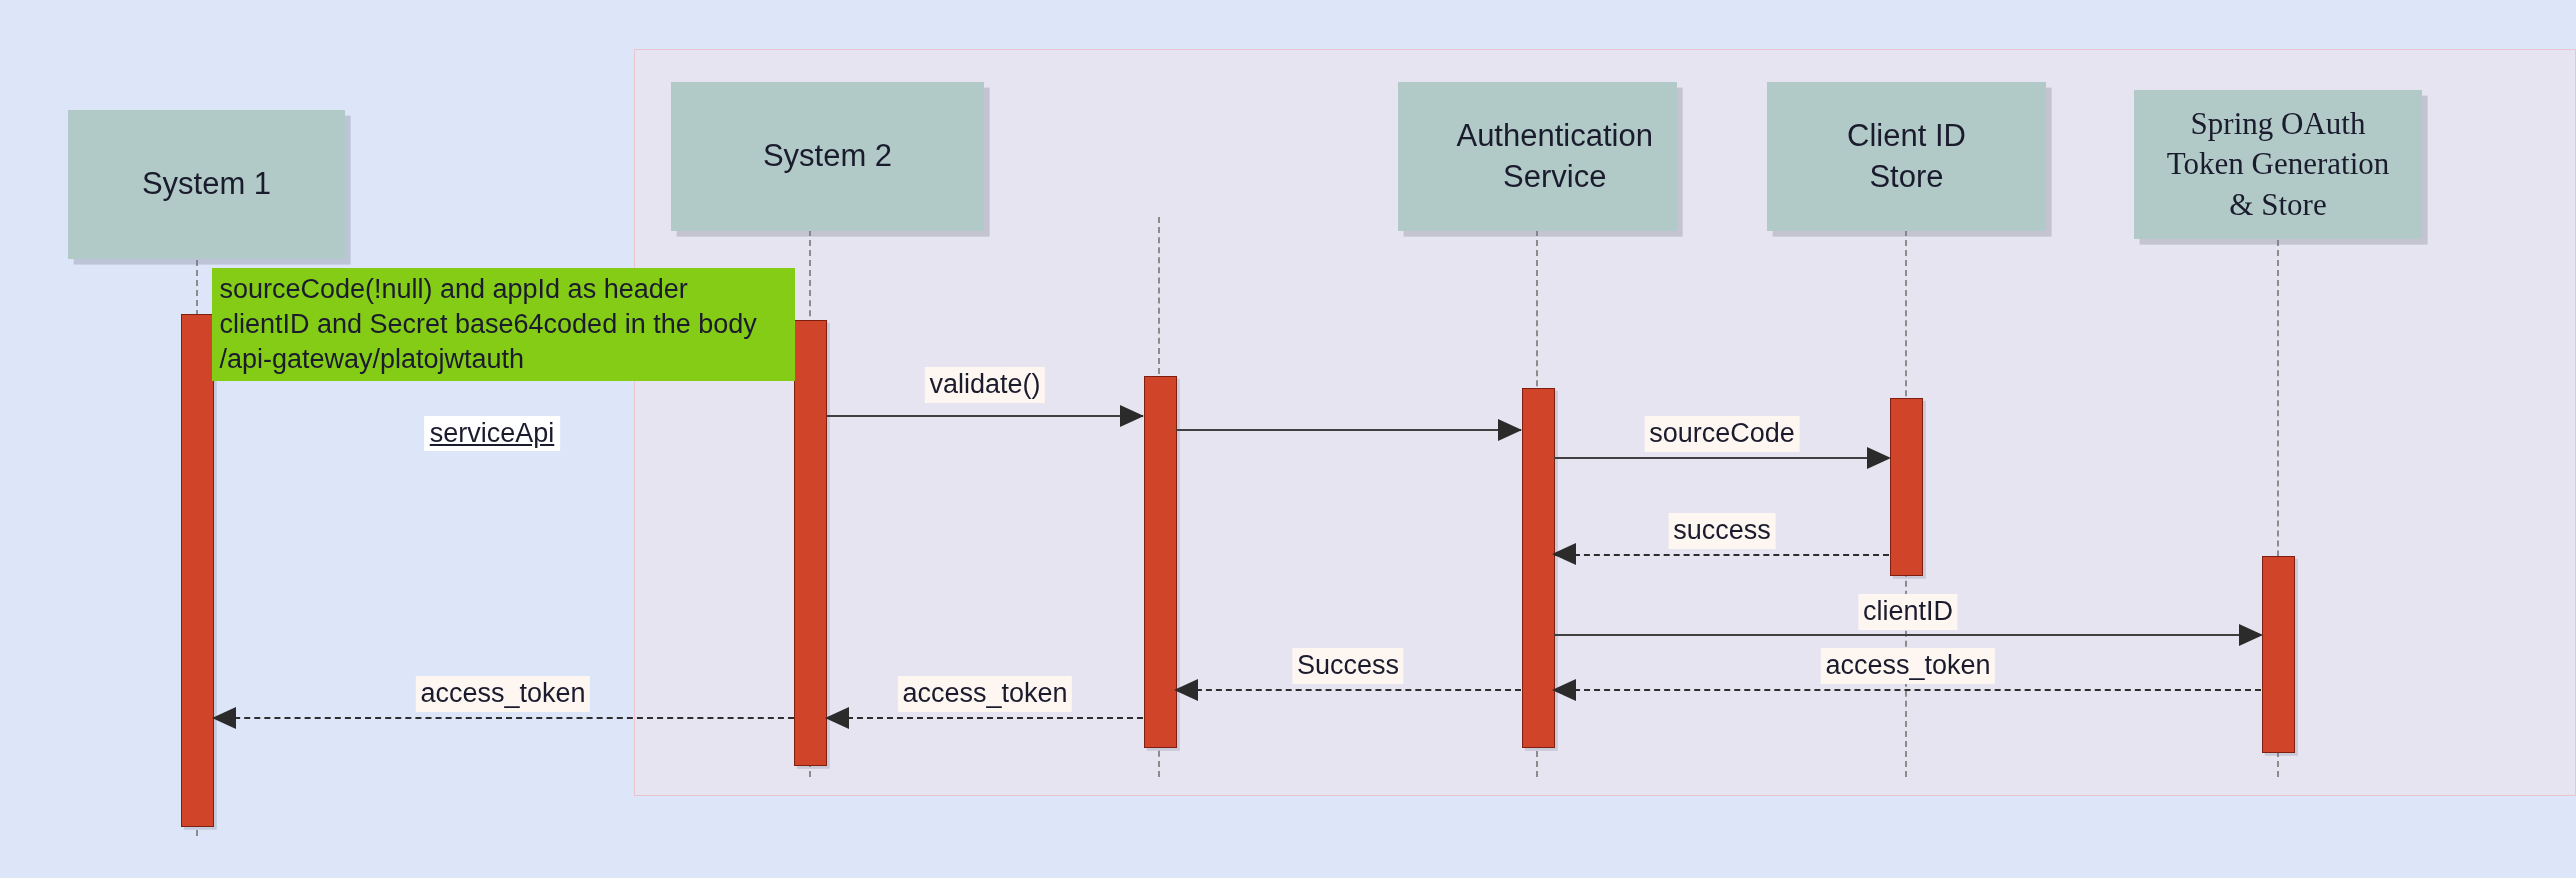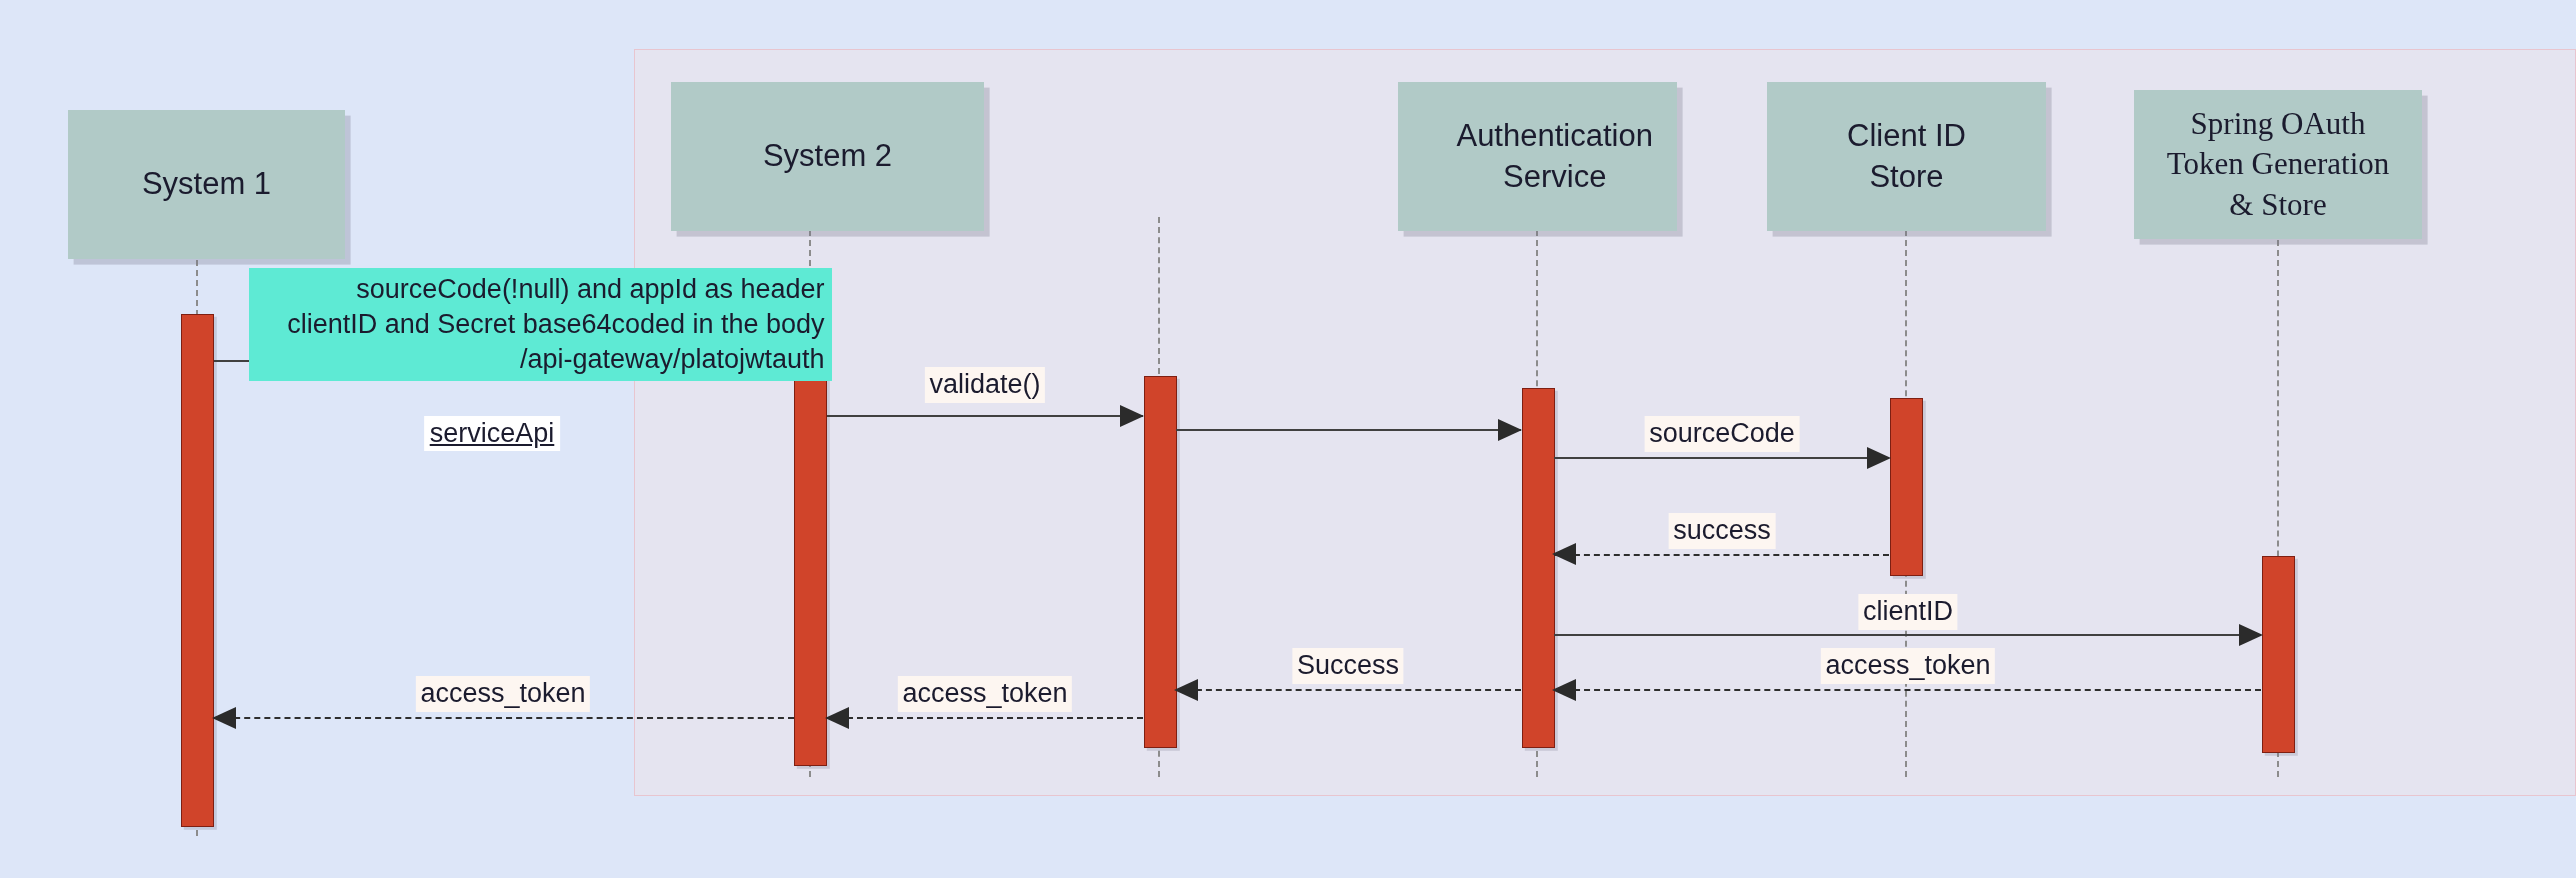--- a/index.html
+++ b/index.html
@@ -77,29 +77,28 @@
     font-size:27px;
     white-space:nowrap;
     padding:0.9px 4.6px;
     line-height:1.25;
   }
   .mlabel.ctr{transform:translateX(-50%);text-align:center;}
 
   
   .noteblock{
     position:absolute;
-    background:#5eead4;
+    background:#84cc16;
     color:#1b1b2e;
     font-size:27px;
     line-height:1.30;
-    text-align:right;
+    text-align:left;
     white-space:pre-line;
     padding:3.7px 7.4px;
     box-sizing:border-box;
-    margin-left:37px;
   }
   .plainlabel{
     position:absolute;
     background:#ffffff;
     color:#1b1b2e;
     font-size:27px;
     white-space:nowrap;
     padding:1.9px 5.6px;
     transform:translateX(-50%);
     text-align:center;

